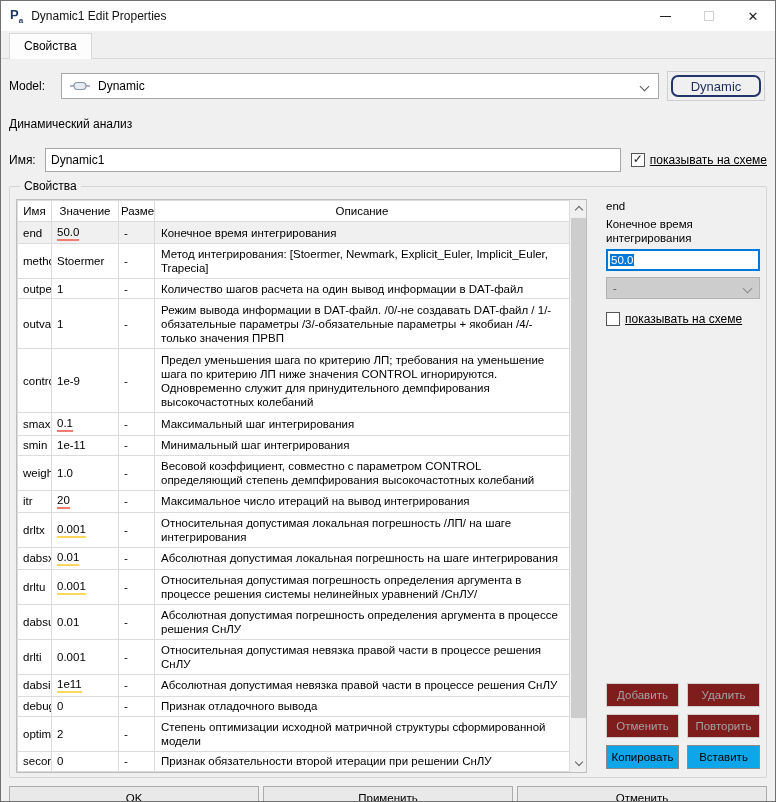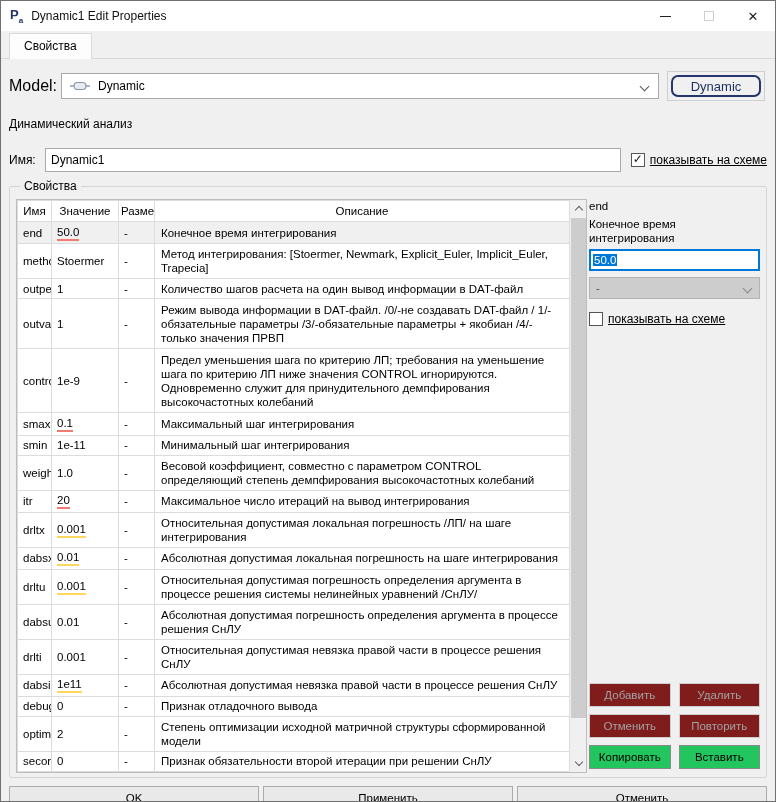--- a/index.html
+++ b/index.html
@@ -19,42 +19,42 @@
   .glyph-close { font-size:13px; color:#222; line-height:1; }
 
   
   .tabstrip { height:28px; background:#f0f0f0; border-bottom:1px solid #d9d9d9; display:flex; align-items:flex-end; padding-left:8px; flex-shrink:0; }
   .tab { background:#fdfdfd; border:1px solid #d9d9d9; border-bottom:none; padding:5px 14px 6px 14px; margin-bottom:-1px; font-size:12px; }
 
   .content { flex:1; padding:0 8px; display:flex; flex-direction:column; }
 
   
   .model-row { margin-top:12px; display:flex; align-items:center; height:30px; }
-  .model-row > label { width:52px; font-size:16px; }
+  .model-row > label { width:52px; font-size:12px; }
   .combo { height:26px; background:#fff; border:1px solid #a8a8a8; display:flex; align-items:center; padding:0 8px; position:relative; flex:1; max-width:598px; }
   .combo .chev { position:absolute; right:10px; top:9px; width:7px; height:7px; border-right:1.4px solid #555; border-bottom:1.4px solid #555; transform:rotate(45deg); }
   .model-icon { margin-right:8px; display:inline-flex; }
   .dynamic-btn { margin-left:8px; width:98px; height:30px; background:#f0f0f0; border:1px solid #cfcfcf; position:relative; font-family:"Liberation Sans",sans-serif; font-size:13px; color:#1c2f5e; cursor:pointer; }
   .dynamic-btn::before { content:""; position:absolute; inset:3px; border:2px solid #24356b; border-radius:7px; }
 
   .subtitle { margin-top:16px; font-size:12px; height:14px; }
 
   
   .name-row { margin-top:14px; display:flex; align-items:center; height:29px; }
   .name-row > label { width:36px; font-size:12px; }
   .name-input { flex:1; max-width:610px; height:24px; border:1px solid #a8a8a8; background:#fff; padding:0 5px; font-family:"Liberation Sans",sans-serif; font-size:12px; }
   .cb { width:14px; height:14px; background:#fff; border:1px solid #555; display:inline-flex; align-items:center; justify-content:center; flex-shrink:0; }
   .cb .mark { font-size:12px; color:#222; line-height:1; margin-top:-1px; }
   .name-row .cb { margin-left:10px; }
   .cb-label { margin-left:5px; font-size:12px; white-space:nowrap;text-decoration:underline; }
 
   
   .groupbox { margin-top:12px; height:592px; border:1px solid #d5d5d5; border-radius:2px; position:relative; padding:12px 6px 6px 6px; }
   .gb-label { position:absolute; top:-8px; left:10px; background:#f0f0f0; padding:0 4px; font-size:12px; }
-  .gb-inner { display:flex; height:100%; gap:2px; }
+  .gb-inner { display:flex; height:100%; gap:19px; }
 
   
   .table-wrap { position:relative; width:571px; height:574px; border:1px solid #bdbdbd; background:#fff; overflow:hidden; flex-shrink:0; }
   .ptable { width:552px; height:100%; border-collapse:collapse; table-layout:fixed; font-size:11.5px; }
   .ptable th, .ptable td { border:1px solid #dcdcdc; line-height:14px; vertical-align:middle; overflow:hidden; }
   .ptable th { font-weight:normal; text-align:center; height:21px; padding:2px; }
   .ptable td { padding:2px 5px; text-align:left; }
   .ptable td.col-desc { padding:2px 6px; }
   .ptable tr.sel-row td { background:#f0f0f0; }
   .uline { display:inline-block; border-bottom:2px solid transparent; line-height:13px; }
@@ -74,21 +74,21 @@
   .detail-panel { flex:1; display:flex; flex-direction:column; font-size:11.5px; padding-top:1px; }
   .dp-name { height:15px; }
   .dp-desc { margin-top:2px; line-height:14px; min-height:28px; max-width:150px; }
   .dp-input { margin-top:4px; height:22px; border:2px solid #0078d7; background:#fff; display:flex; align-items:center; padding:0 2px; }
   .dp-input .sel-text { background:#0078d7; color:#fff; padding:0 1px; }
   .dp-combo { margin-top:6px; height:22px; background:#cdcdcd; border:1px solid #b3b3b3; color:#555; display:flex; align-items:center; padding:0 6px; position:relative; }
   .dp-combo .chev { position:absolute; right:8px; top:7px; width:7px; height:7px; border-right:1.4px solid #8a8a8a; border-bottom:1.4px solid #8a8a8a; transform:rotate(45deg); }
   .dp-check { margin-top:13px; display:flex; align-items:center; }
   .dp-spacer { flex:1; }
   .btn-grid { display:grid; grid-template-columns:1fr 1fr; gap:7px 8px; padding-bottom:2px; }
-  .pbtn { height:24px; font-family:"Liberation Sans",sans-serif; font-size:11.5px; background:#22c55e; border:1px solid #8a8a8a; color:#000; cursor:pointer; }
+  .pbtn { height:24px; font-family:"Liberation Sans",sans-serif; font-size:11.5px; background:#0ea5e9; border:1px solid #8a8a8a; color:#000; cursor:pointer; }
   .pbtn.disabled { background:#7f1d1d; border-color:#cfcfcf; color:#a2a2a2; }
 
   
   .footer { margin-top:8px; display:flex; gap:4px; height:23px; }
   .footer button { flex:1; height:23px; background:#e9e9e9; border:1px solid #ababab; font-family:"Liberation Sans",sans-serif; font-size:11.5px; cursor:pointer; }
 </style>
 </head>
 <body>
 
 <div class="window">

